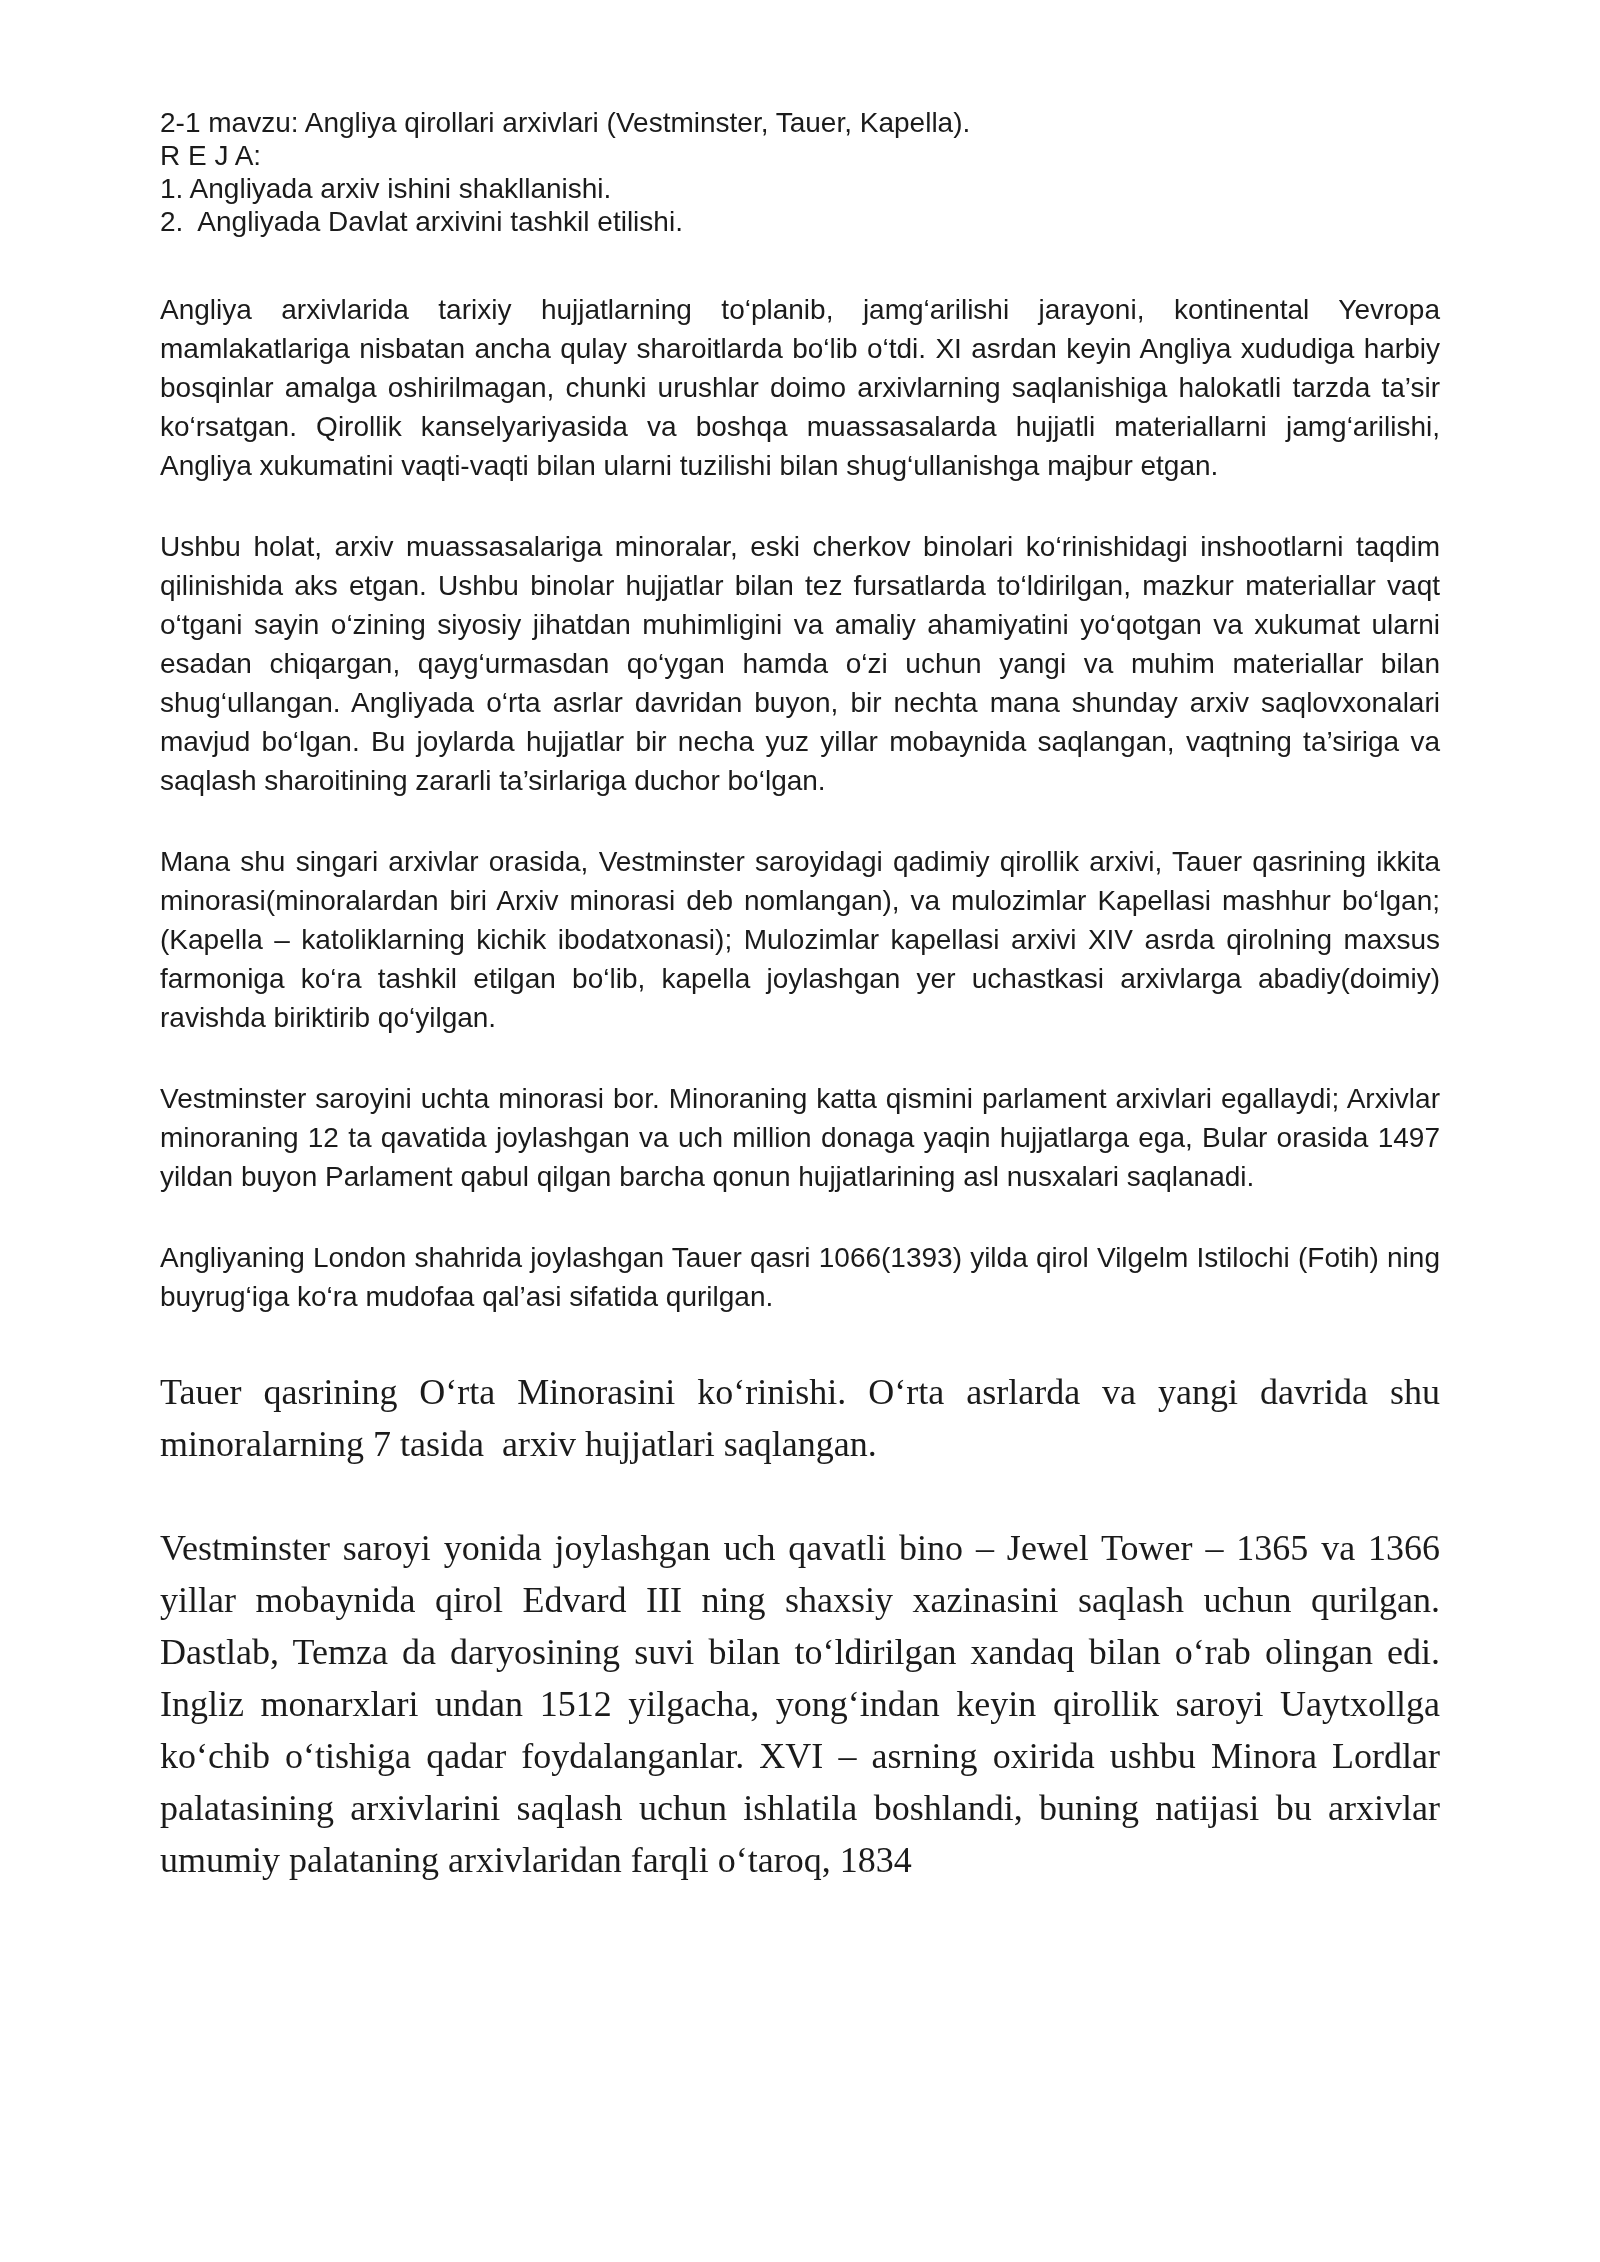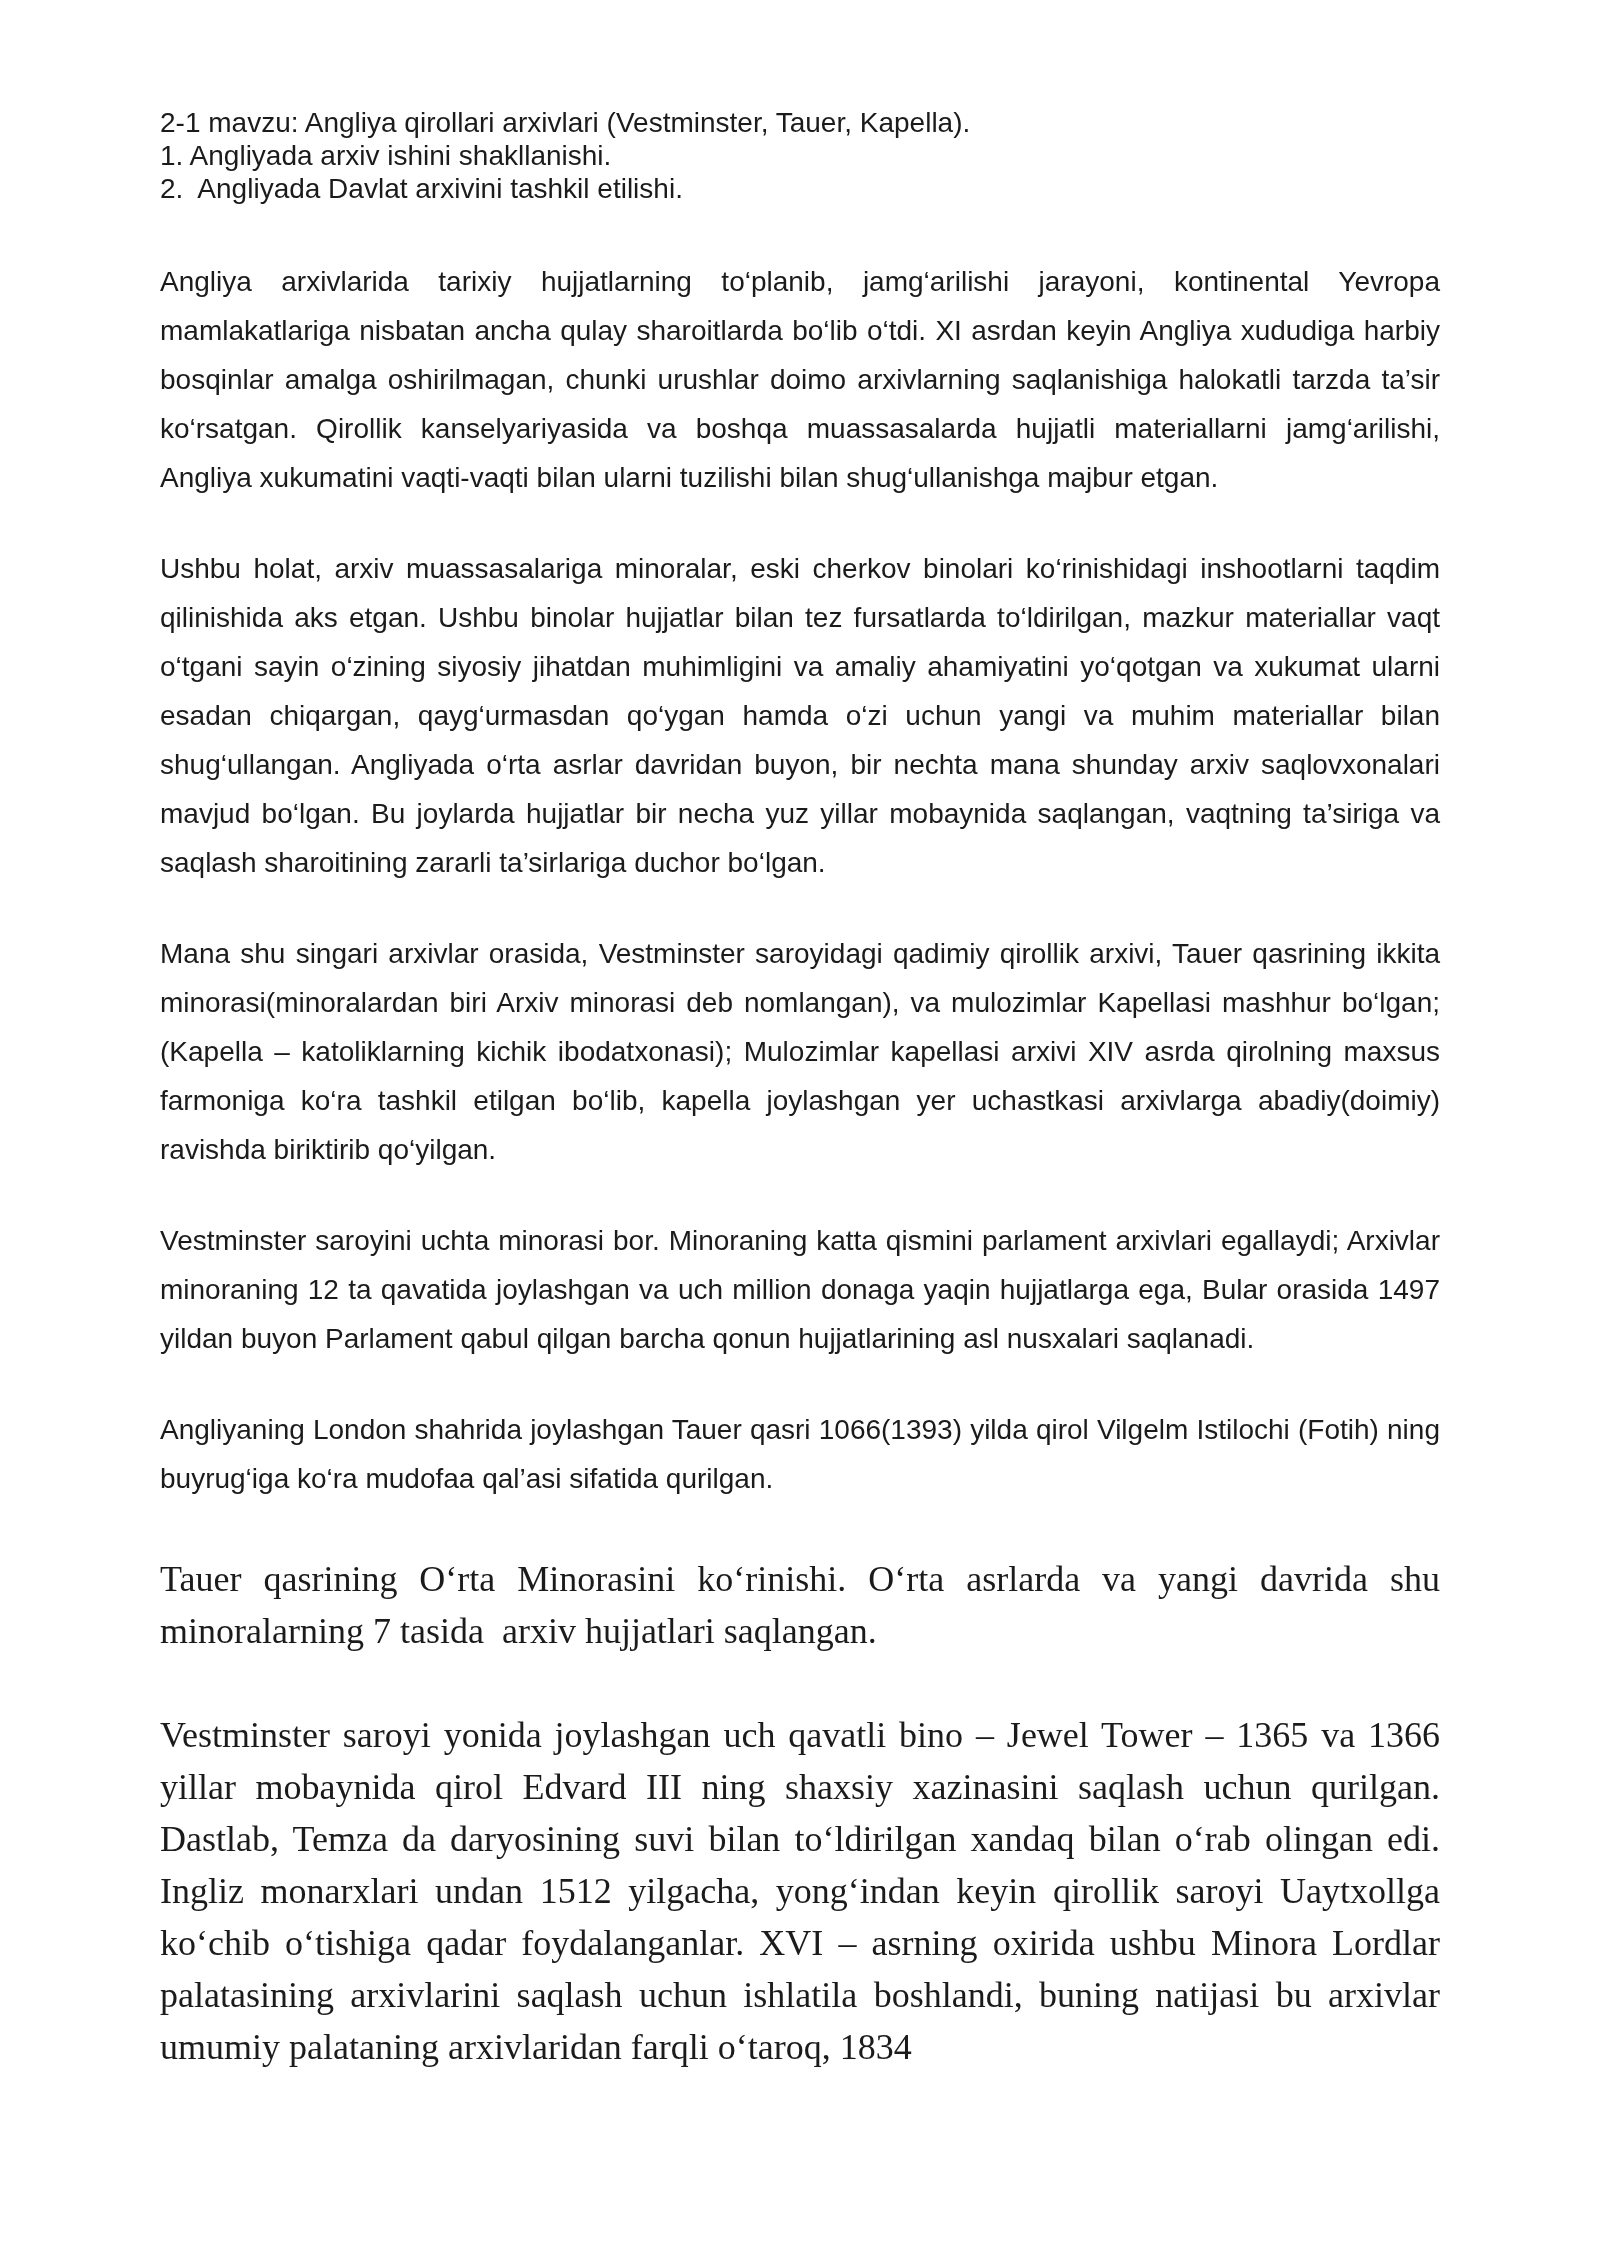--- a/index.html
+++ b/index.html
@@ -24,21 +24,21 @@
     line-height: 33px;
     text-align: left;
     white-space: pre-wrap;
   }
   .head-block {
     margin: 0 0 52px 0;
   }
   .para {
     margin: 0 0 42px 0;
     font-size: 28px;
-    line-height: 49px;
+    line-height: 39px;
     text-align: justify;
   }
   .para-last-sans {
     margin-bottom: 50px;
   }
   .para-serif {
     margin: 0 0 52px 0;
     font-family: "Liberation Serif", serif;
     font-size: 36px;
     line-height: 52px;
@@ -49,20 +49,21 @@
     margin-bottom: 8px;
   }
 </style>
 </head>
 <body>
 
 <div class="page">
 
   <div class="head-block">
     <p class="head">2-1 mavzu: Angliya qirollari arxivlari (Vestminster, Tauer, Kapella).</p>
+    <p class="head">R E J A:</p>
     <p class="head">1. Angliyada arxiv ishini shakllanishi.</p>
     <p class="head">2.  Angliyada Davlat arxivini tashkil etilishi.</p>
   </div>
 
   <p class="para">Angliya arxivlarida tarixiy hujjatlarning to‘planib, jamg‘arilishi jarayoni, kontinental Yevropa mamlakatlariga nisbatan ancha qulay sharoitlarda bo‘lib o‘tdi. XI asrdan keyin Angliya xududiga harbiy bosqinlar amalga oshirilmagan, chunki urushlar doimo arxivlarning saqlanishiga halokatli tarzda ta’sir ko‘rsatgan. Qirollik kanselyariyasida va boshqa muassasalarda hujjatli materiallarni jamg‘arilishi, Angliya xukumatini vaqti-vaqti bilan ularni tuzilishi bilan shug‘ullanishga majbur etgan.</p>
   <p class="para">Ushbu holat, arxiv muassasalariga minoralar, eski cherkov binolari ko‘rinishidagi inshootlarni taqdim qilinishida aks etgan.  Ushbu binolar hujjatlar bilan tez fursatlarda to‘ldirilgan, mazkur materiallar vaqt o‘tgani sayin o‘zining siyosiy jihatdan muhimligini va amaliy ahamiyatini yo‘qotgan va xukumat ularni esadan chiqargan, qayg‘urmasdan qo‘ygan hamda o‘zi uchun yangi va muhim materiallar bilan shug‘ullangan. Angliyada o‘rta asrlar davridan buyon, bir nechta mana shunday arxiv saqlovxonalari mavjud bo‘lgan. Bu joylarda hujjatlar bir necha yuz yillar mobaynida saqlangan, vaqtning ta’siriga va saqlash sharoitining zararli ta’sirlariga duchor bo‘lgan.</p>
   <p class="para">Mana shu singari arxivlar orasida, Vestminster saroyidagi qadimiy qirollik arxivi, Tauer qasrining ikkita minorasi(minoralardan biri Arxiv minorasi deb nomlangan), va mulozimlar Kapellasi mashhur bo‘lgan; (Kapella – katoliklarning kichik ibodatxonasi); Mulozimlar kapellasi arxivi XIV asrda qirolning maxsus farmoniga ko‘ra tashkil etilgan bo‘lib, kapella joylashgan yer uchastkasi arxivlarga abadiy(doimiy) ravishda biriktirib qo‘yilgan.</p>
   <p class="para">Vestminster saroyini uchta minorasi bor. Minoraning katta qismini parlament arxivlari egallaydi; Arxivlar minoraning 12 ta qavatida joylashgan va uch million donaga yaqin hujjatlarga ega, Bular orasida 1497 yildan buyon Parlament qabul qilgan barcha qonun hujjatlarining asl nusxalari saqlanadi.</p>
   <p class="para para-last-sans">Angliyaning London shahrida joylashgan Tauer qasri 1066(1393) yilda qirol Vilgelm Istilochi (Fotih) ning buyrug‘iga ko‘ra mudofaa qal’asi sifatida qurilgan.</p>
 

